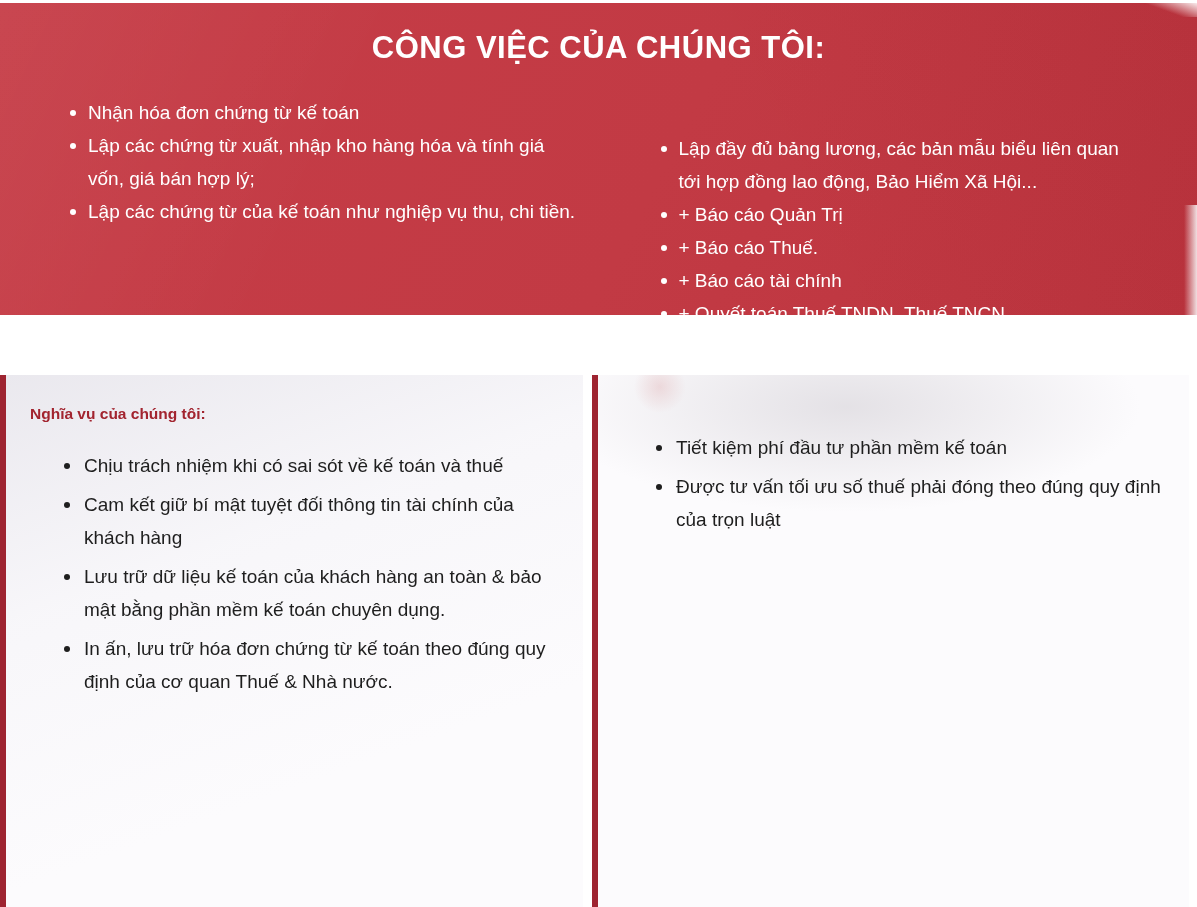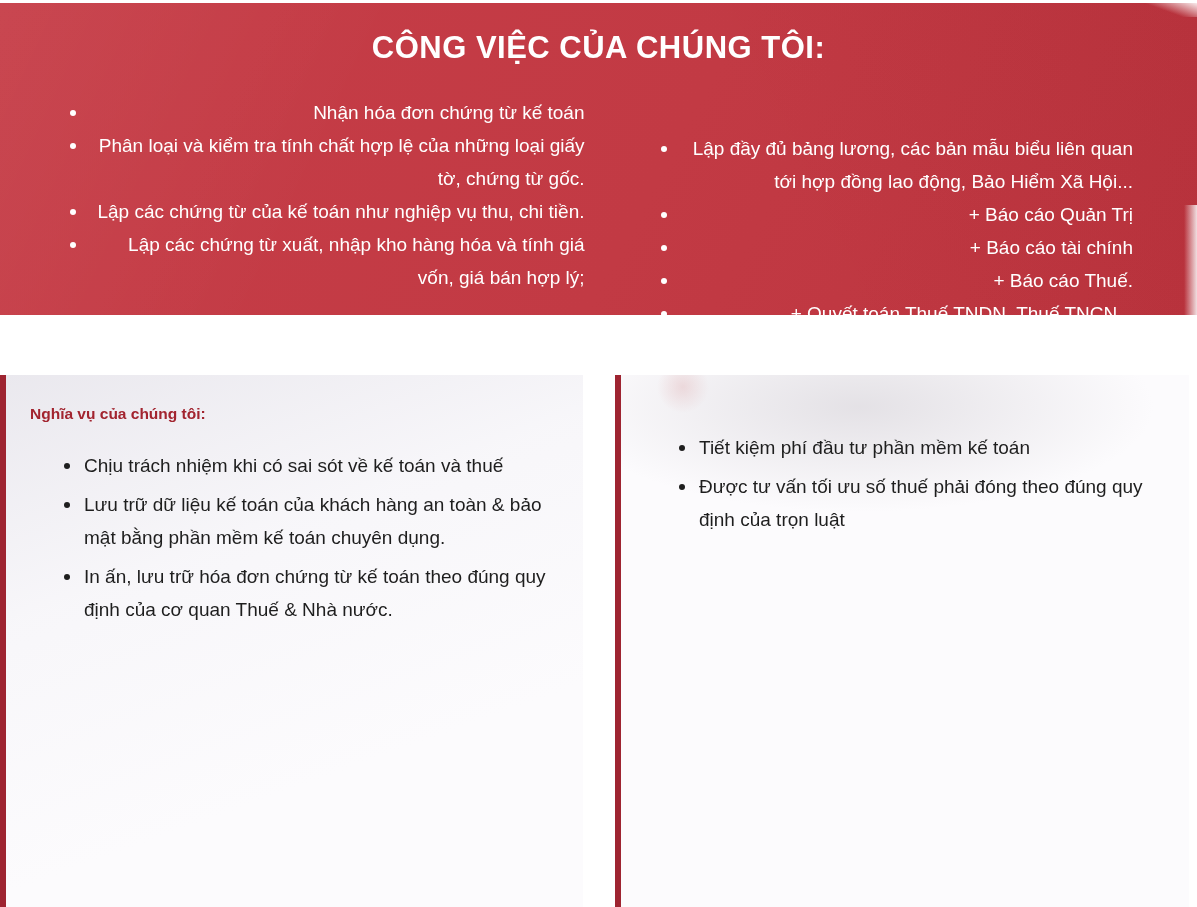--- a/index.html
+++ b/index.html
@@ -31,40 +31,40 @@
   }
   .hero-title {
     margin: 0; padding-top: 27px;
     text-align: center;
     font-size: 31px; font-weight: bold; letter-spacing: 0.5px;
     line-height: 36px;
   }
   .hero-cols {
     display: flex; margin-top: 30px; padding: 0 64px;
   }
-  .hero-col { width: 50%; text-align: right; }
+  .hero-col { width: 50%; }
   .hero-col.left  { padding-right: 14px; }
   .hero-col.right { padding-left: 56px; margin-top: 36px; }
 
   ul.blist { list-style: none; margin: 0; padding: 0; }
   ul.blist li {
     position: relative;
     padding-left: 24px;
     font-size: 19px; line-height: 33px;
   }
   ul.blist li::before {
     content: ""; position: absolute; left: 6px; top: 14px;
     width: 6px; height: 6px; border-radius: 50%;
     background: currentColor;
   }
 
   
   .cards {
     position: absolute; left: 0; top: 375px; width: 1197px; height: 532px;
-    display: flex; gap: 32px; padding-right: 8px;
+    display: flex; gap: 9px; padding-right: 8px;
   }
   .card {
     border-left: 6px solid #9e2431;
     padding: 30px 18px 18px 24px;
     height: 100%;
   }
   .card.obligations {
     width: 583px;
     background:
       linear-gradient(160deg, rgba(228,226,233,0.75) 0%, rgba(244,243,247,0.55) 34%, rgba(255,255,255,0) 70%),
@@ -90,43 +90,43 @@
 <body>
 
 <div class="stage">
 
   <section class="hero">
     <h2 class="hero-title">CÔNG VIỆC CỦA CHÚNG TÔI:</h2>
     <div class="hero-cols">
       <div class="hero-col left">
         <ul class="blist">
             <li>Nhận hóa đơn chứng từ kế toán</li>
-            <li>Phân loại và kiểm tra tính chất hợp lệ của những loại giấy tờ, chứng từ gốc.</li>
+            <li>Lập các chứng từ xuất, nhập kho hàng hóa và tính giá vốn, giá bán hợp lý;</li>
             <li>Lập các chứng từ của kế toán như nghiệp vụ thu, chi tiền.</li>
-            <li>Lập các chứng từ xuất, nhập kho hàng hóa và tính giá vốn, giá bán hợp lý;</li>
           </ul>
       </div>
       <div class="hero-col right">
         <ul class="blist">
             <li>Lập đầy đủ bảng lương, các bản mẫu biểu liên quan tới hợp đồng lao động, Bảo Hiểm Xã Hội...</li>
             <li>+ Báo cáo Quản Trị</li>
+            <li>+ Báo cáo Thuế.</li>
             <li>+ Báo cáo tài chính</li>
-            <li>+ Báo cáo Thuế.</li>
             <li>+ Quyết toán Thuế TNDN, Thuế TNCN...</li>
           </ul>
       </div>
     </div>
   </section>
 
   <section class="cards">
 
     <article class="card obligations">
       <h3 class="card-heading">Nghĩa vụ của chúng tôi:</h3>
       <ul class="blist">
           <li>Chịu trách nhiệm khi có sai sót về kế toán và thuế</li>
+          <li>Cam kết giữ bí mật tuyệt đối thông tin tài chính của khách hàng</li>
           <li>Lưu trữ dữ liệu kế toán của khách hàng an toàn &amp; bảo mật bằng phần mềm kế toán chuyên dụng.</li>
           <li>In ấn, lưu trữ hóa đơn chứng từ kế toán theo đúng quy định của cơ quan Thuế &amp; Nhà nước.</li>
         </ul>
     </article>
 
     <article class="card benefits">
       <ul class="blist">
           <li>Tiết kiệm phí đầu tư phần mềm kế toán</li>
           <li>Được tư vấn tối ưu số thuế phải đóng theo đúng quy định của trọn luật</li>
         </ul>

